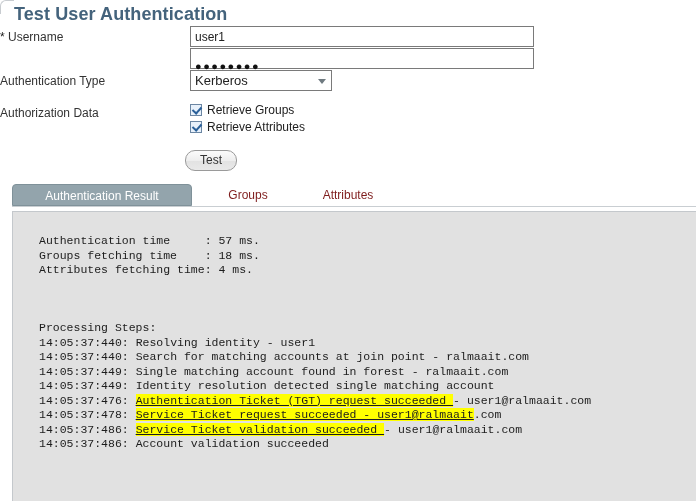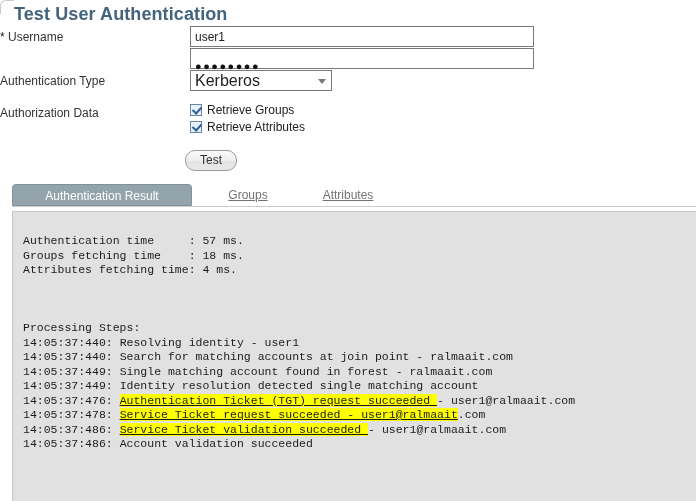--- a/index.html
+++ b/index.html
@@ -90,21 +90,21 @@
 
   .select-box {
     position: absolute;
     left: 190px;
     top: 0px;
     width: 142px;
     height: 21px;
     box-sizing: border-box;
     border: 1px solid #7a7a7a;
     background: #ffffff;
-    font-size: 16px;
+    font-size: 13px;
     color: #222222;
     line-height: 19px;
     padding-left: 4px;
     cursor: default;
   }
   .select-arrow {
     position: absolute;
     right: 5px;
     top: 8px;
     width: 0;
@@ -185,23 +185,22 @@
     cursor: default;
   }
   .tab.active {
     background: #93a4ac;
     color: #ffffff;
     border: 1px solid #7f9199;
     border-radius: 4px 4px 0 0;
     box-sizing: border-box;
   }
   .tab.inactive {
-    color: #737373;
+    color: #7f1d1d;
     background: transparent;
-    text-decoration: underline;
   }
   .tab-underline {
     position: absolute;
     left: 12px;
     top: 206px;
     width: 684px;
     height: 1px;
     background: #c9ced2;
   }
 
@@ -226,20 +225,21 @@
     right: 0;
     bottom: 0;
   }
   .log-line {
     font-family: "Liberation Mono", monospace;
     font-size: 11.5px;
     line-height: 14.5px;
     color: #1c1c1c;
     white-space: pre;
     height: 14.5px;
+    margin-left: 16px;
   }
   .log-line .hl {
     background: #ffff00;
     text-decoration: underline;
   }
   .log-spacer { height: 14.5px; }
 </style>
 </head>
 <body>
 

